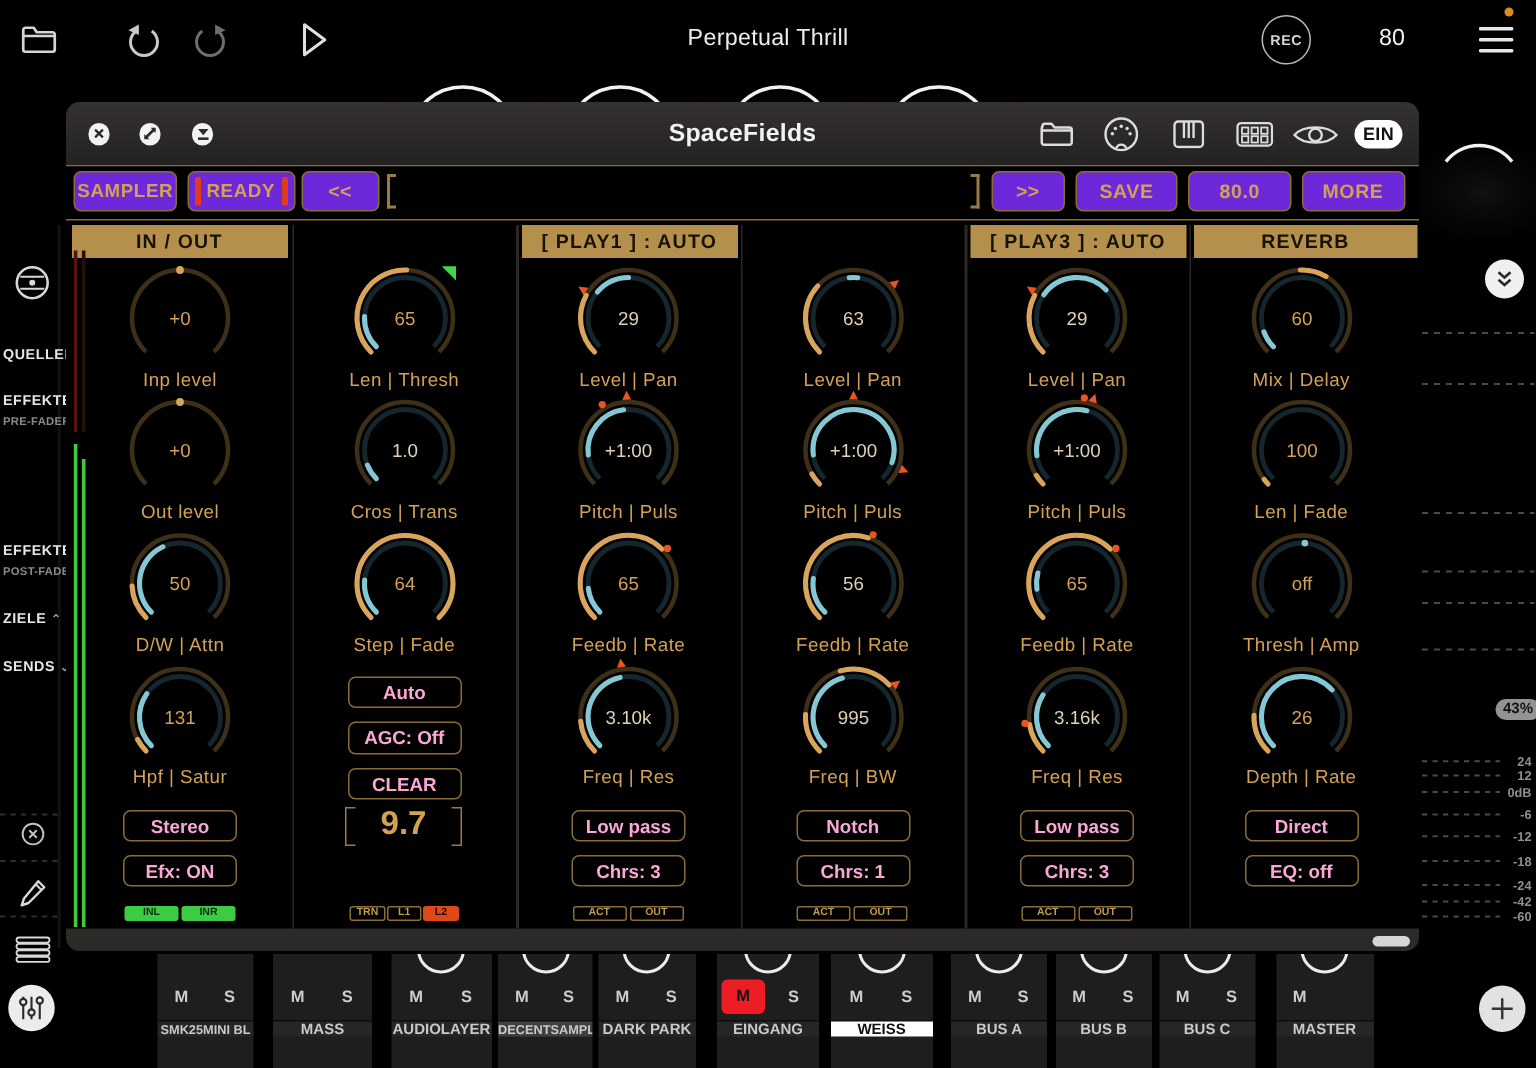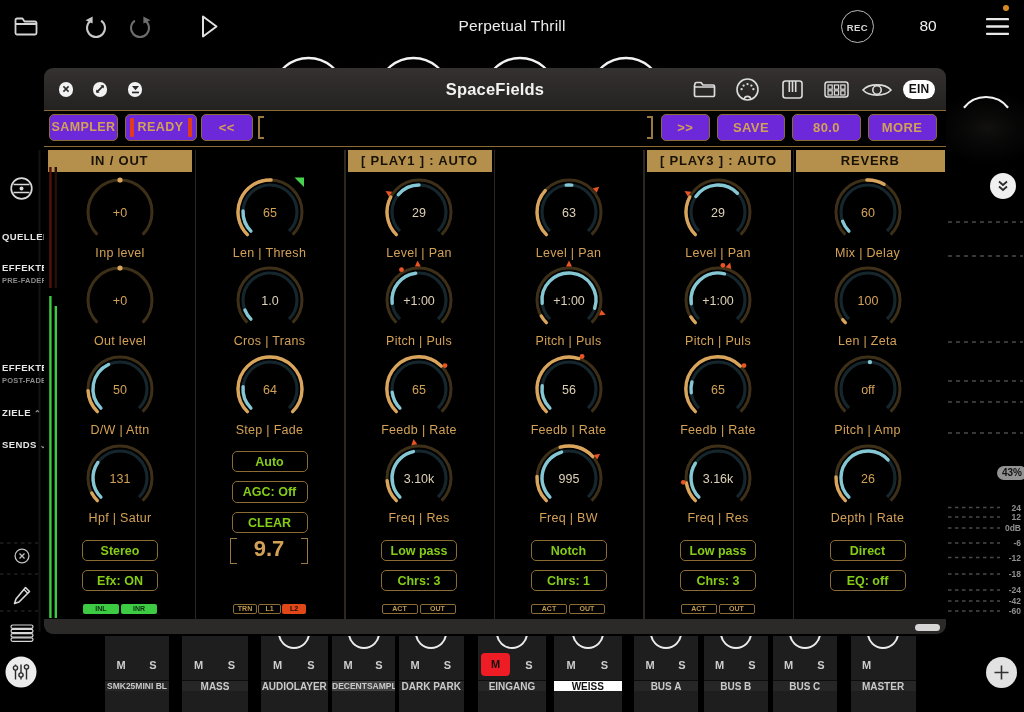--- a/index.html
+++ b/index.html
@@ -22,21 +22,21 @@
 .tbtn { position:absolute; top:113.5px; height:27px; border:1.3px solid #8a6c34;
   border-radius:5px; color:#d3a156; font-weight:bold; text-align:center;
   line-height:25px; letter-spacing:.4px; background:#6d28d9; }
 .chdr { position:absolute; top:150px; height:22px; background:#b5904c; color:#181204;
   font-size:13px; font-weight:bold; text-align:center; line-height:22px; letter-spacing:.8px; }
 .csep { position:absolute; top:150px; width:1.5px; height:469px; background:#2c2720; }
 .knob { position:absolute; }
 .klbl { position:absolute; width:140px; text-align:center; color:#d3a156;
   font-size:12.5px; font-weight:400; letter-spacing:.3px; }
 .cbtn { position:absolute; height:21.5px; border:1.2px solid #8a6c34; border-radius:5px;
-  color:#84cc16; font-size:12.5px; font-weight:600; text-align:center; line-height:20px; }
+  color:#f9a8d4; font-size:12.5px; font-weight:600; text-align:center; line-height:20px; }
 .gcell { position:absolute; height:10px; background:#3ecb44; border-radius:2px;
   color:#0c3010; font-size:7px; font-weight:bold; text-align:center; line-height:10px; }
 .ocell { position:absolute; height:10px; border:1px solid #8a6c34; border-radius:2px;
   color:#c09a50; font-size:7px; font-weight:bold; text-align:center; line-height:8.5px; }
 .rcell { position:absolute; height:10px; background:#e04818; border-radius:2px;
   color:#200800; font-size:7px; font-weight:bold; text-align:center; line-height:10px; }
 </style></head>
 <body>
 <div id="stage">
 <svg style="position:absolute;left:0;top:0" width="1024" height="712" viewBox="0 0 1024 712">
@@ -458,28 +458,28 @@
           <path d="M 22.91 61.09 A 27 27 0 0 1 16.63 51.23" stroke="#85c8d3" stroke-width="3.4" fill="none" stroke-linecap="round"></path>
           <text x="42" y="46.5" fill="#d3a156" font-size="12.5" font-weight="400" text-anchor="middle" font-family="Liberation Sans, sans-serif">60</text>
         </svg>
         <div class="klbl" style="left:797.5px;top:245.5px">Mix | Delay</div>
         <svg class="knob" style="left:825.5px;top:258px" width="84" height="84" viewBox="0 0 84 84">
           <path d="M 19.37 64.63 A 32 32 0 1 1 64.63 64.63" stroke="#3e3018" stroke-width="3" fill="none"></path>
           <path d="M 22.91 61.09 A 27 27 0 1 1 61.09 61.09" stroke="#15262d" stroke-width="3.2" fill="none"></path>
           <path d="M 19.37 64.63 A 32 32 0 0 1 16.78 61.70" stroke="#d9a55c" stroke-width="3.4" fill="none" stroke-linecap="round"></path>
           <text x="42" y="46.5" fill="#d3a156" font-size="12.5" font-weight="400" text-anchor="middle" font-family="Liberation Sans, sans-serif">100</text>
         </svg>
-        <div class="klbl" style="left:797.5px;top:334px">Len | Zeta</div>
+        <div class="klbl" style="left:797.5px;top:334px">Len | Fade</div>
         <svg class="knob" style="left:825.5px;top:347px" width="84" height="84" viewBox="0 0 84 84">
           <path d="M 19.37 64.63 A 32 32 0 1 1 64.63 64.63" stroke="#3e3018" stroke-width="3" fill="none"></path>
           <path d="M 22.91 61.09 A 27 27 0 1 1 61.09 61.09" stroke="#15262d" stroke-width="3.2" fill="none"></path>
           <circle cx="43.9" cy="15.1" r="2.2" fill="#85c8d3"></circle>
           <text x="42" y="46.5" fill="#d3a156" font-size="12.5" font-weight="400" text-anchor="middle" font-family="Liberation Sans, sans-serif">off</text>
         </svg>
-        <div class="klbl" style="left:797.5px;top:422.5px">Pitch | Amp</div>
+        <div class="klbl" style="left:797.5px;top:422.5px">Thresh | Amp</div>
         <svg class="knob" style="left:825.5px;top:435.5px" width="84" height="84" viewBox="0 0 84 84">
           <path d="M 19.37 64.63 A 32 32 0 1 1 64.63 64.63" stroke="#3e3018" stroke-width="3" fill="none"></path>
           <path d="M 22.91 61.09 A 27 27 0 1 1 61.09 61.09" stroke="#15262d" stroke-width="3.2" fill="none"></path>
           <path d="M 19.37 64.63 A 32 32 0 0 1 10.02 40.88" stroke="#d9a55c" stroke-width="3.4" fill="none" stroke-linecap="round"></path>
           <path d="M 22.91 61.09 A 27 27 0 1 1 62.06 23.93" stroke="#85c8d3" stroke-width="3.4" fill="none" stroke-linecap="round"></path>
           <text x="42" y="46.5" fill="#d3a156" font-size="12.5" font-weight="400" text-anchor="middle" font-family="Liberation Sans, sans-serif">26</text>
         </svg>
         <div class="klbl" style="left:797.5px;top:511px">Depth | Rate</div>
   <div class="cbtn" style="left:82.0px;top:539.5px;width:76px">Stereo</div>
         <div class="cbtn" style="left:82.0px;top:569.5px;width:76px">Efx: ON</div>

